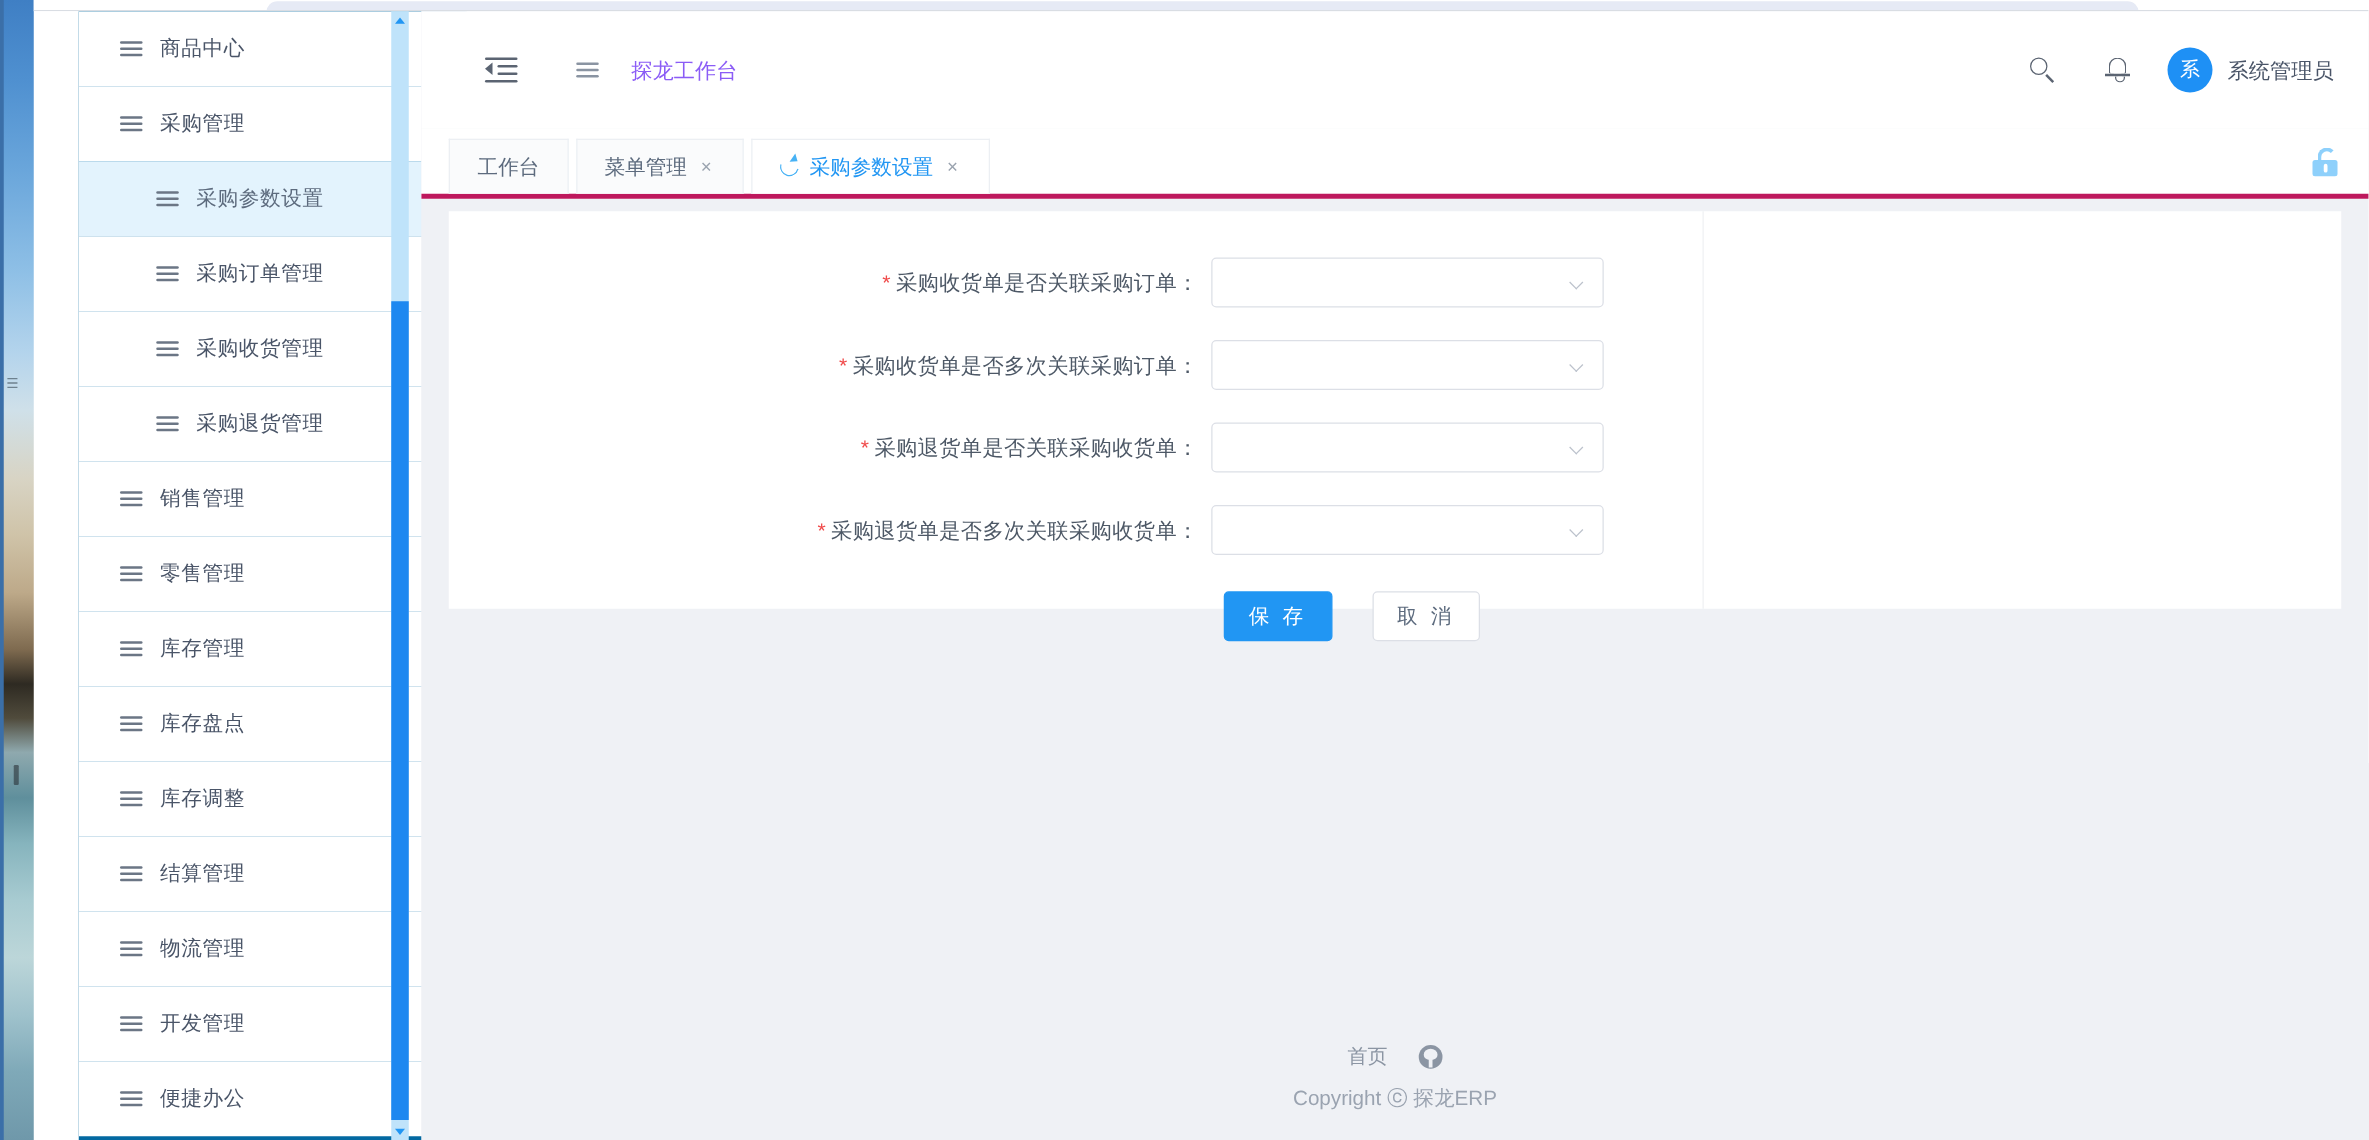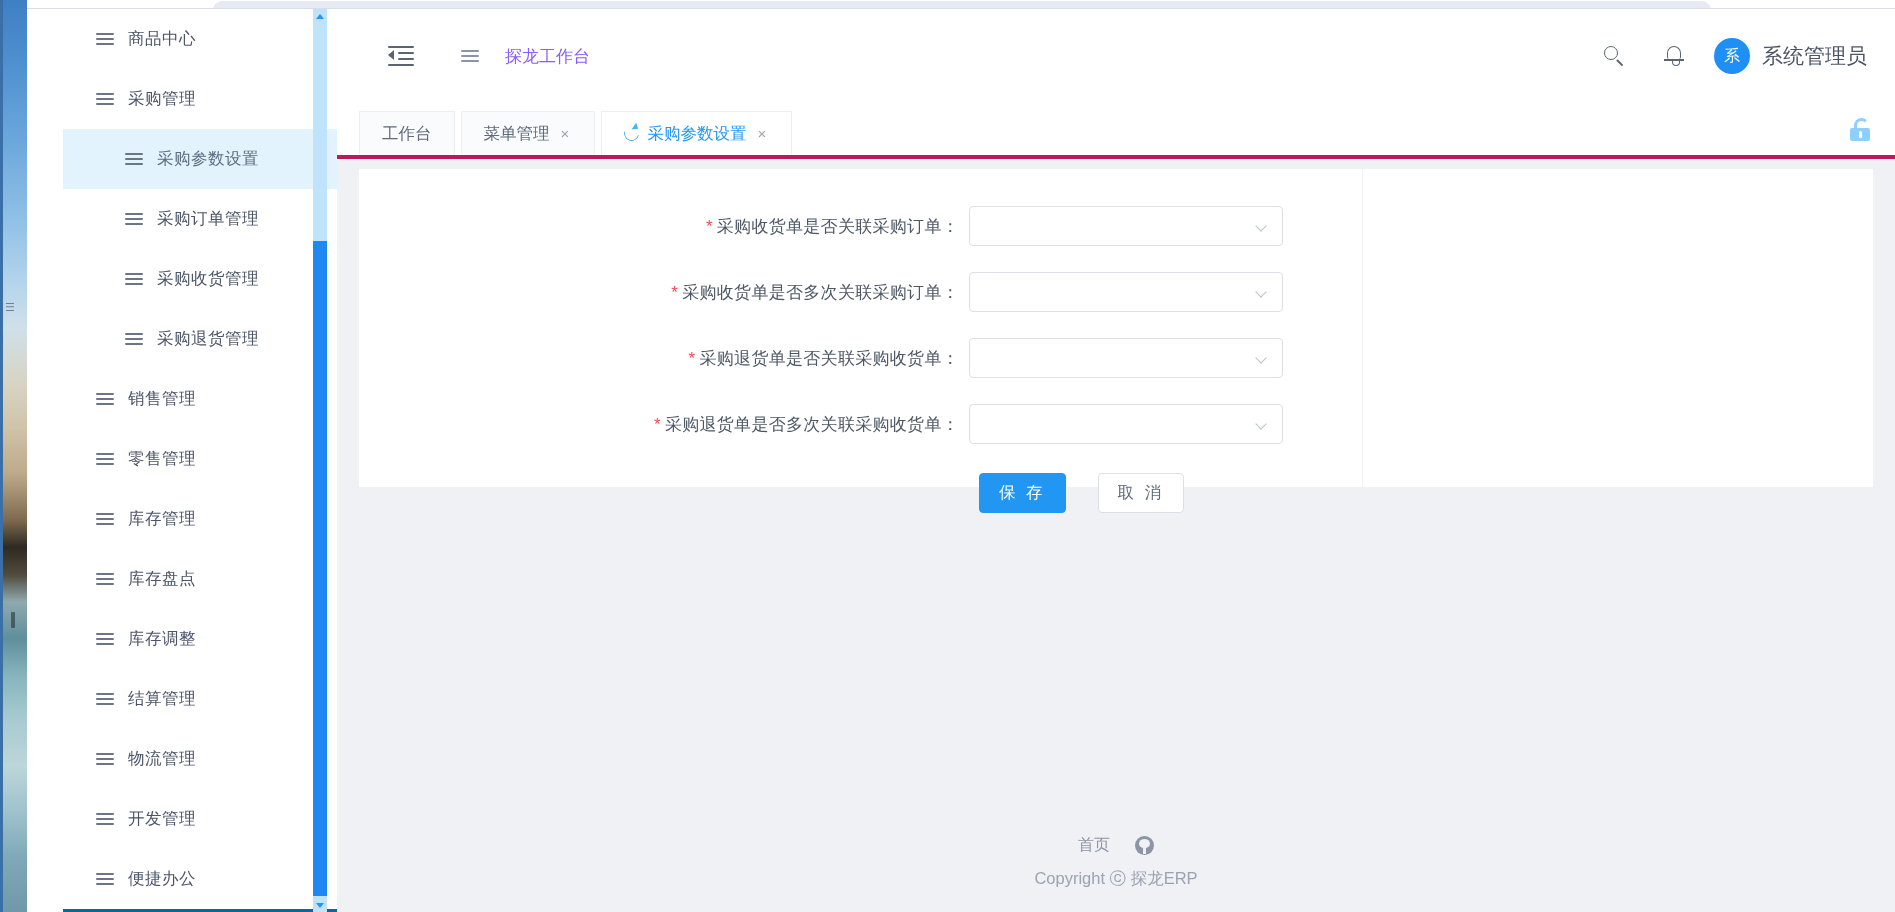--- a/index.html
+++ b/index.html
@@ -283,21 +283,21 @@
     border: 1.8px solid #5b6472; border-top: none;
     border-radius: 0 0 5px 5px;
   }
   .user-chip { display: flex; align-items: center; gap: 12px; cursor: pointer; margin-left: -8px; }
   .avatar {
     width: 36px; height: 36px; border-radius: 50%;
     background: #1e90f5; color: #fff;
     display: flex; align-items: center; justify-content: center;
     font-size: 16px;
   }
-  .user-name { color: #4a5568; font-size: 21px; white-space: nowrap; }
+  .user-name { color: #4a5568; font-size: 17px; white-space: nowrap; }
 
   
   .tabstrip {
     position: absolute;
     left: 0; top: 94px;
     width: 100%; height: 56px;
     background: #ffffff;
     display: flex;
     align-items: flex-end;
     padding-left: 22px;

